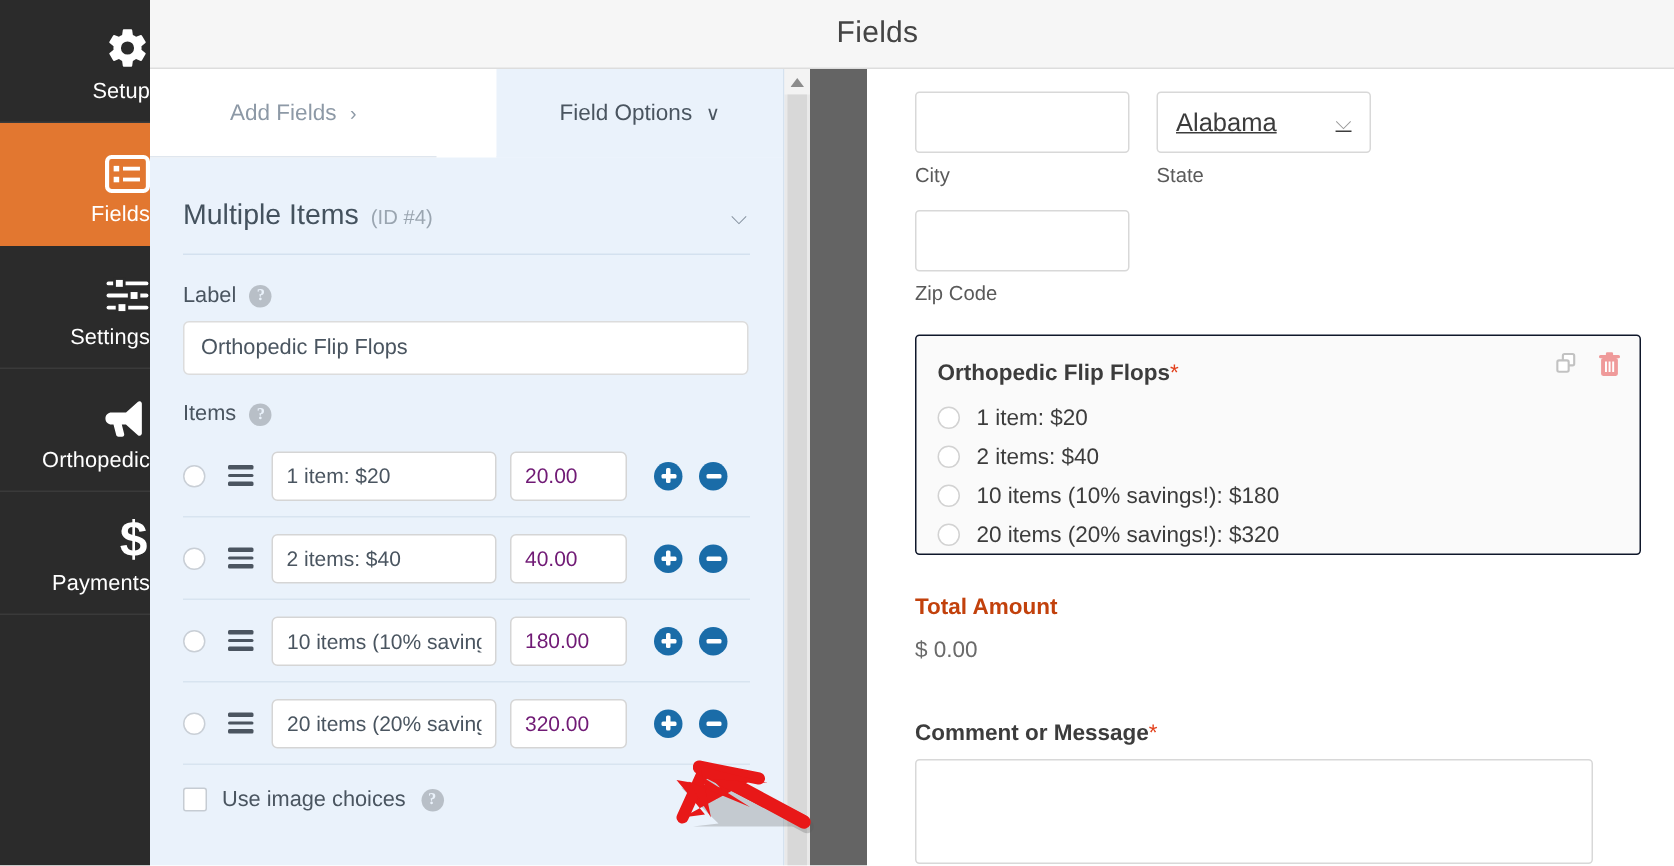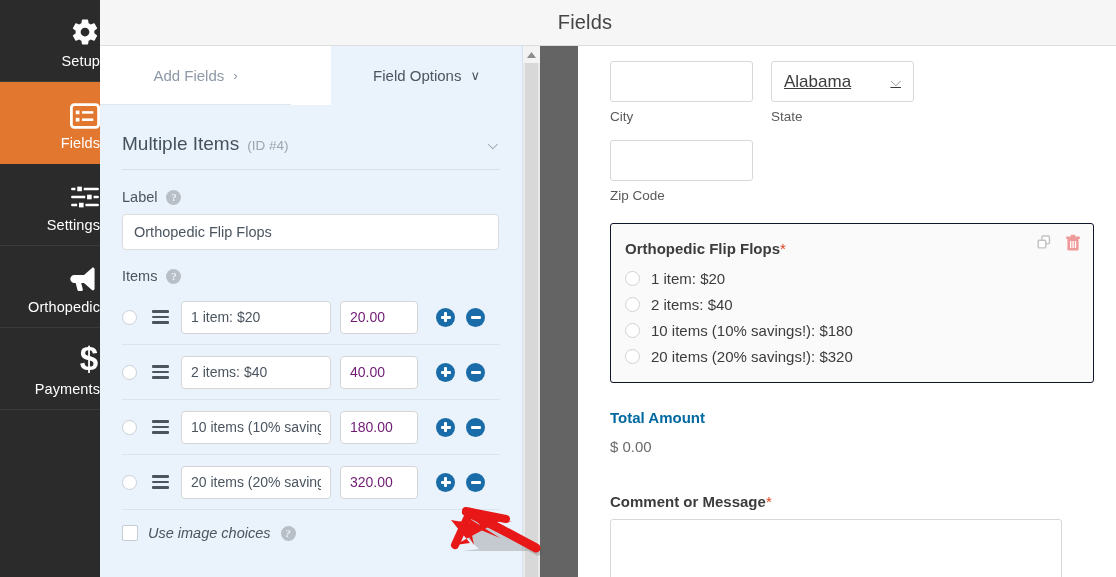--- a/index.html
+++ b/index.html
@@ -138,21 +138,21 @@
     background: #1a6ca8; color: #ffffff;
     display: flex; align-items: center; justify-content: center;
     cursor: pointer; flex: 0 0 auto;
     position: relative;
   }
   .circ-btn.add { margin-left: 18px; }
   .circ-btn.rem { margin-left: 11px; }
   .circ-btn i.h { position: absolute; width: 10px; height: 3px; background: #fff; border-radius: 1px; }
   .circ-btn i.v { position: absolute; width: 3px; height: 10px; background: #fff; border-radius: 1px; }
 
-  .imgchoice-row { display: flex; align-items: center; gap: 10px; margin-top: 15px; font-style: italic; }
+  .imgchoice-row { display: flex; align-items: center; gap: 10px; margin-top: 15px; }
   .chk {
     width: 16px; height: 16px; border: 1px solid #c6ccd3;
     background: #ffffff; border-radius: 2px; cursor: pointer;
   }
   .chk-label { font-size: 14.5px; color: #4a5560; }
 
   
   .panel-scroll {
     position: absolute; left: 523px; top: 46px;
     width: 17px; height: 531px;
@@ -210,35 +210,35 @@
     border: 1px solid #0f172a;
     border-radius: 3px;
     padding: 16px 18px 4px 14px;
     position: relative;
   }
   .pv-block-title {
     font-size: 15px; color: #3c3c3c; font-weight: bold; margin-bottom: 13px;
   }
   .req { color: #e2401c; font-weight: normal; }
   .pv-choice { display: flex; align-items: center; gap: 11px; margin-bottom: 9px; }
-  .pv-choice:last-child { margin-bottom: 13px; text-align: center; }
+  .pv-choice:last-child { margin-bottom: 0; text-align: center; }
   .pv-radio {
     width: 15px; height: 15px; border-radius: 50%;
     border: 1px solid #d2d2d2; background: #fff; flex: 0 0 auto;
     cursor: pointer;
   }
   .pv-choice-lbl { font-size: 15px; color: #3c3c3c; }
 
   .pv-block-tools {
     position: absolute; right: 12px; top: 10px;
     display: flex; gap: 11px; align-items: center;
   }
   .tool-btn { cursor: pointer; line-height: 0; }
 
-  .pv-total-title { font-size: 15px; color: #0369a1; font-weight: bold; margin-top: 26px; }
+  .pv-total-title { font-size: 15px; color: #c2410c; font-weight: bold; margin-top: 26px; }
   .pv-total-val { font-size: 15px; color: #6a6a6a; margin-top: 12px; }
 
   .pv-comment-title { font-size: 15px; color: #3c3c3c; font-weight: bold; margin-top: 38px; }
   .pv-textarea {
     margin-top: 9px; width: 452px; height: 70px;
     border: 1px solid #d8d8d8; border-radius: 3px; background: #fff;
   }
 
   
   .arrow-layer { position: absolute; left: 0; top: 0; width: 1116px; height: 577px; pointer-events: none; }

